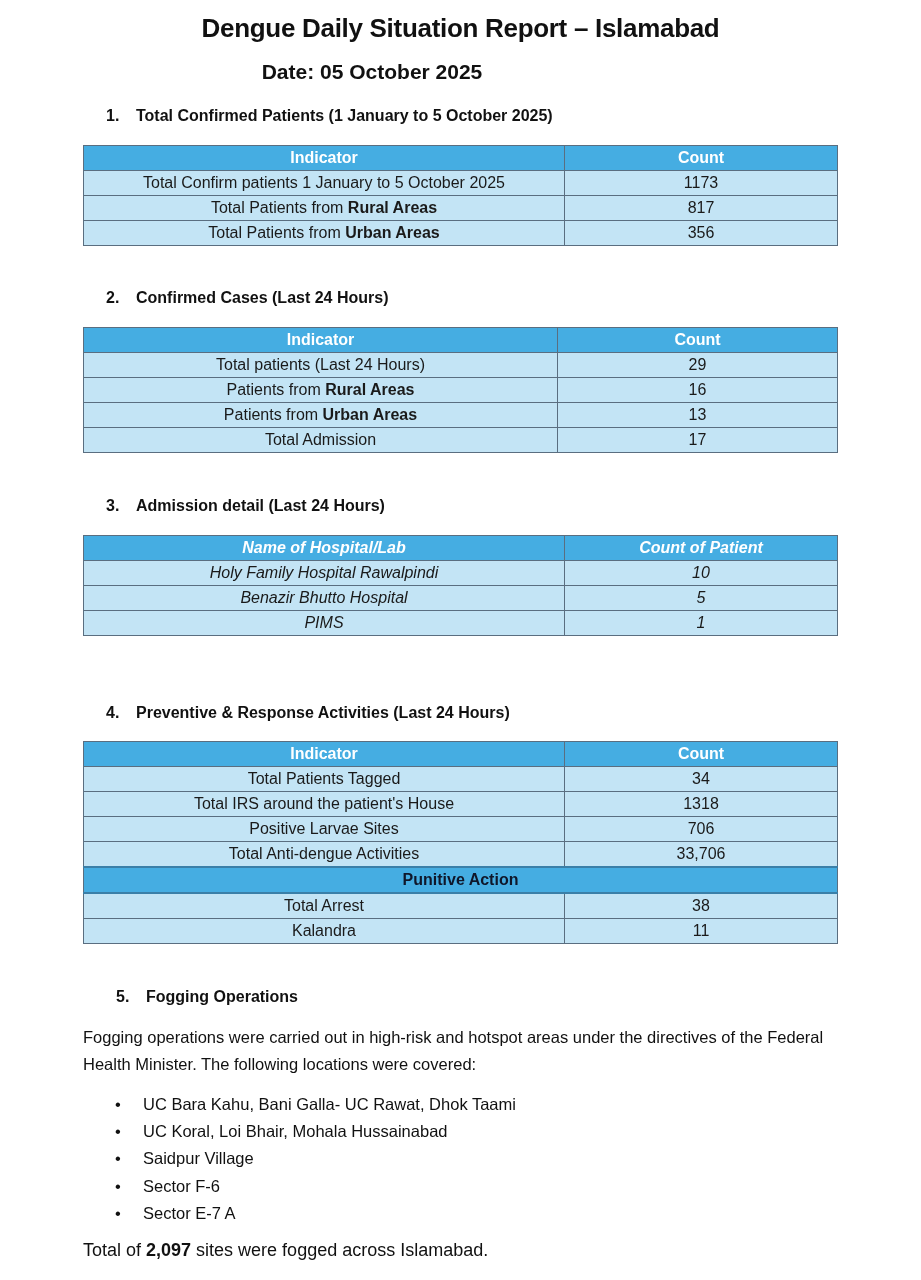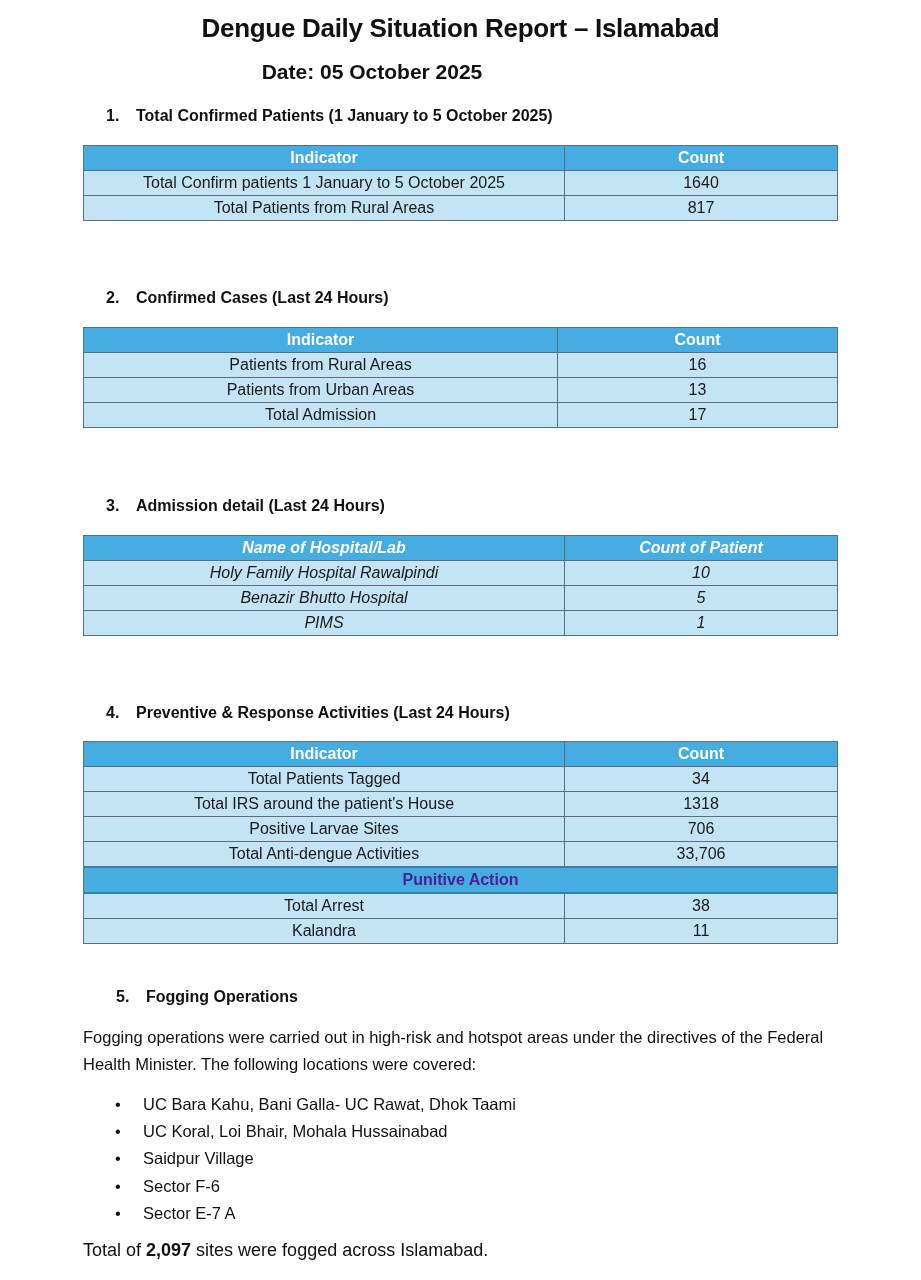--- a/index.html
+++ b/index.html
@@ -22,22 +22,22 @@
   table.rpt {
     position: absolute; left: 83px; width: 754px; border-collapse: collapse;
     font-size: 16px; table-layout: fixed;
   }
   table.rpt th, table.rpt td {
     border: 1px solid #5a6e80; text-align: center; padding: 0; height: 24px;
     line-height: 24px;
   }
   table.rpt th { background: #45ade2; color: #ffffff; font-weight: bold; }
   table.rpt td { background: #c3e4f5; color: #1a1a1a; }
-  table.rpt td b { font-weight: normal; }
-  table.rpt tr.subhead td { background: #45ade2; color: #4c1d95; font-weight: bold; border-top: 2px solid #3a7fa8; border-bottom: 2px solid #3a7fa8; }
+  table.rpt td b { font-weight: bold; }
+  table.rpt tr.subhead td { background: #45ade2; color: #0f172a; font-weight: bold; border-top: 2px solid #3a7fa8; border-bottom: 2px solid #3a7fa8; }
   .para {
     position: absolute; left: 83px; top: 1024px; width: 760px; font-size: 16.5px;
     line-height: 27px;
   }
   ul.locations {
     position: absolute; left: 83px; top: 1091px; margin: 0; padding: 0; list-style: none;
     font-size: 16.5px;
   }
   ul.locations li { height: 27.2px; line-height: 27px; position: relative; padding-left: 60px; }
   ul.locations li .bullet { position: absolute; left: 32px; top: 0; }
@@ -59,41 +59,49 @@
       <col style="width:481px">
       <col style="width:273px">
     </colgroup>
   <tbody>
       <tr>
     <th>Indicator</th>
     <th>Count</th>
   </tr>
   <tr>
     <td><span style="white-space: pre; text-align: center;">Total Confirm patients 1 January to 5 October 2025</span><b></b></td>
-    <td>1640</td>
+    <td>1173</td>
   </tr>
   <tr>
     <td><span style="white-space: pre;">Total Patients from </span><b>Rural Areas</b></td>
     <td>817</td>
+  </tr>
+  <tr>
+    <td><span style="white-space: pre;">Total Patients from </span><b>Urban Areas</b></td>
+    <td>356</td>
   </tr>
 </tbody>
   </table>
 
 <div class="section-heading" style="top:289px;">
   <span class="num" style="white-space: pre;">2.</span><span style="white-space: pre; text-align: right;">Confirmed Cases (Last 24 Hours)</span>
 </div>
 <table class="rpt" style="top:327px;">
   <colgroup>
       <col style="width:474px">
       <col style="width:280px">
     </colgroup>
   <tbody>
       <tr>
     <th>Indicator</th>
     <th>Count</th>
+  </tr>
+  <tr>
+    <td><span style="white-space: pre;">Total patients (Last 24 Hours)</span><b></b></td>
+    <td>29</td>
   </tr>
   <tr>
     <td><span style="white-space: pre;">Patients from </span><b>Rural Areas</b></td>
     <td>16</td>
   </tr>
   <tr>
     <td><span style="white-space: pre;">Patients from </span><b>Urban Areas</b></td>
     <td>13</td>
   </tr>
   <tr>

